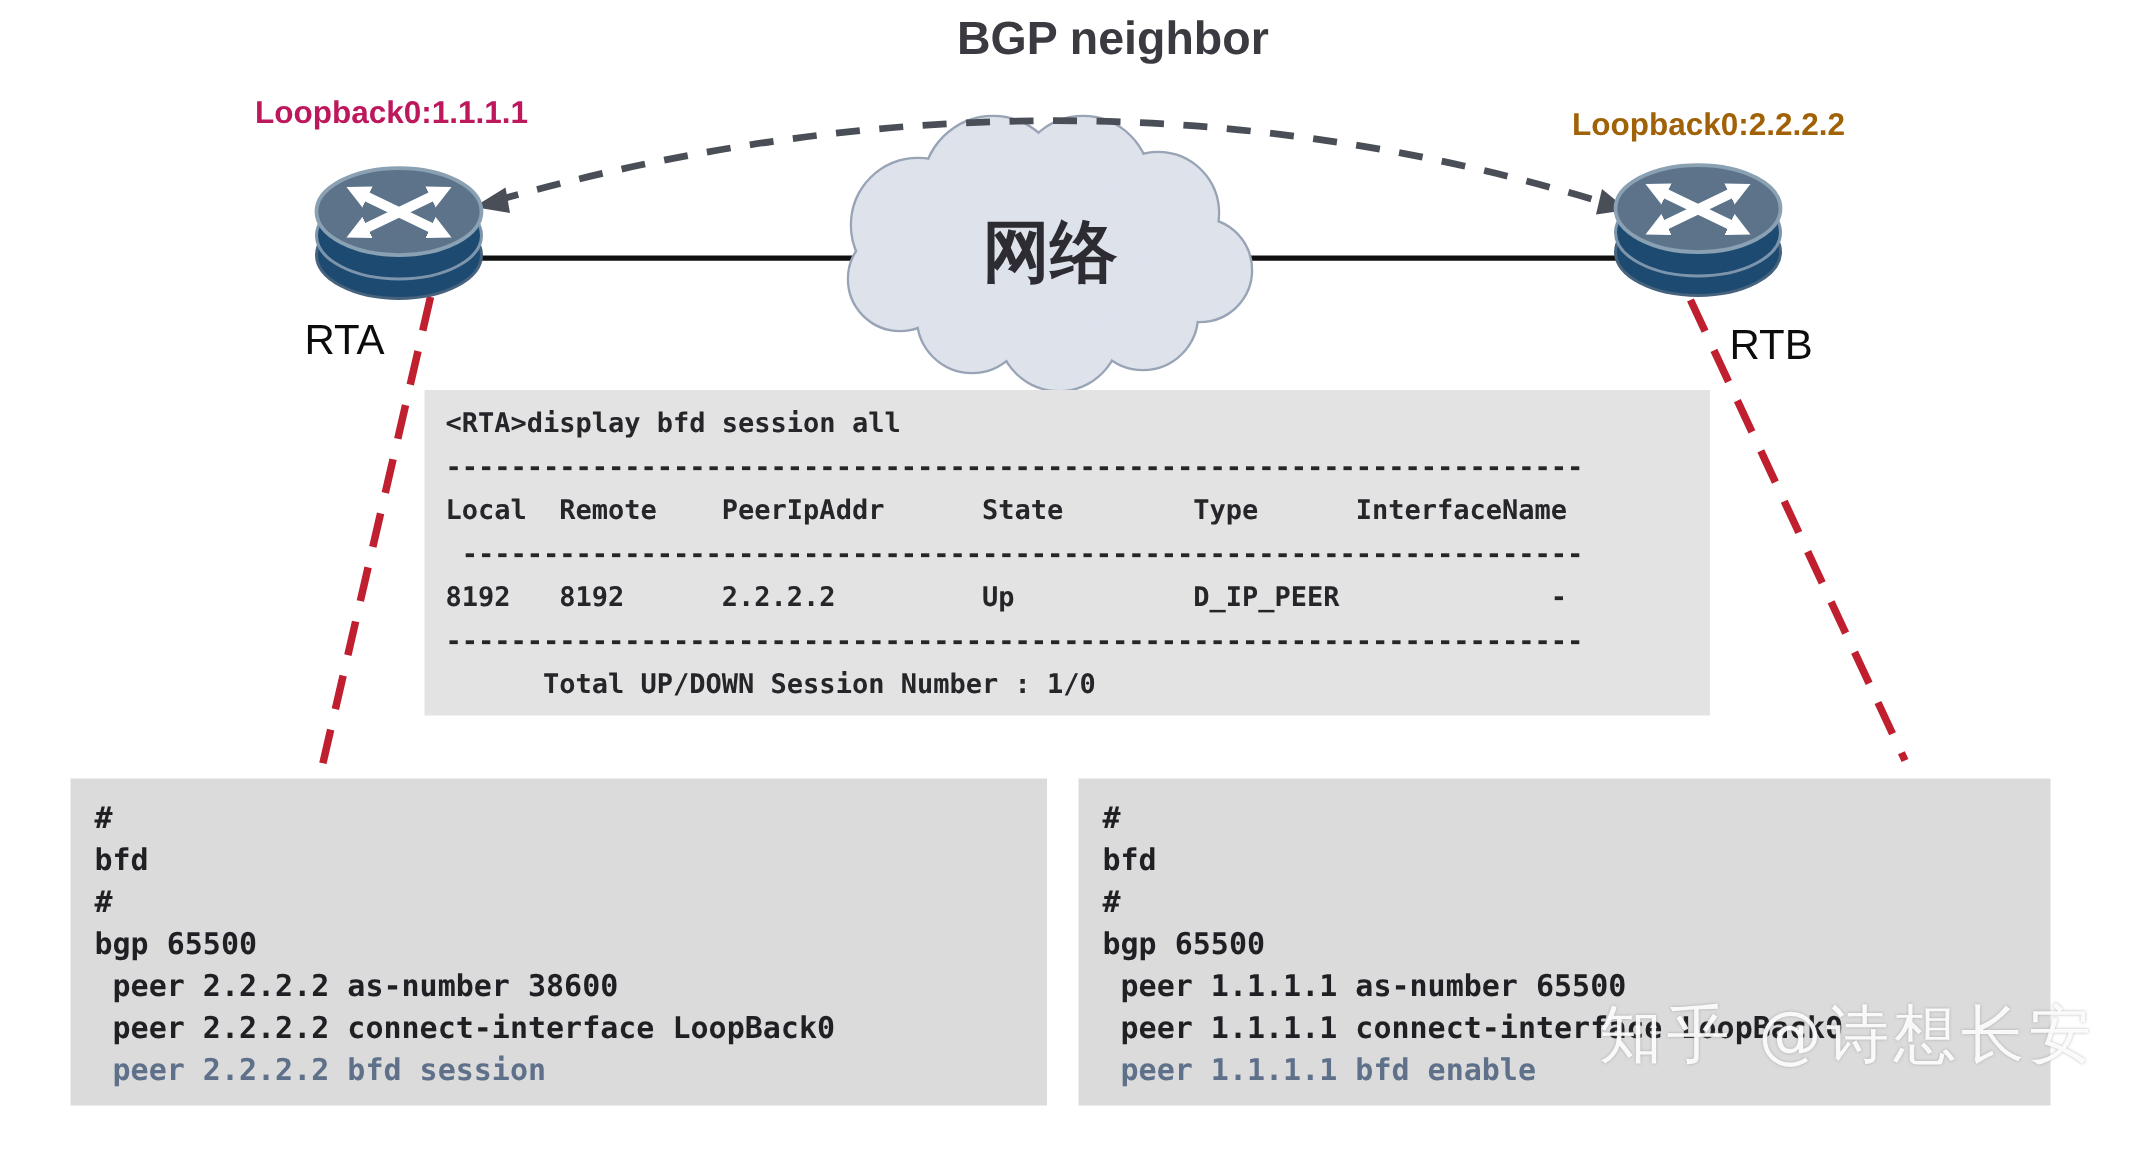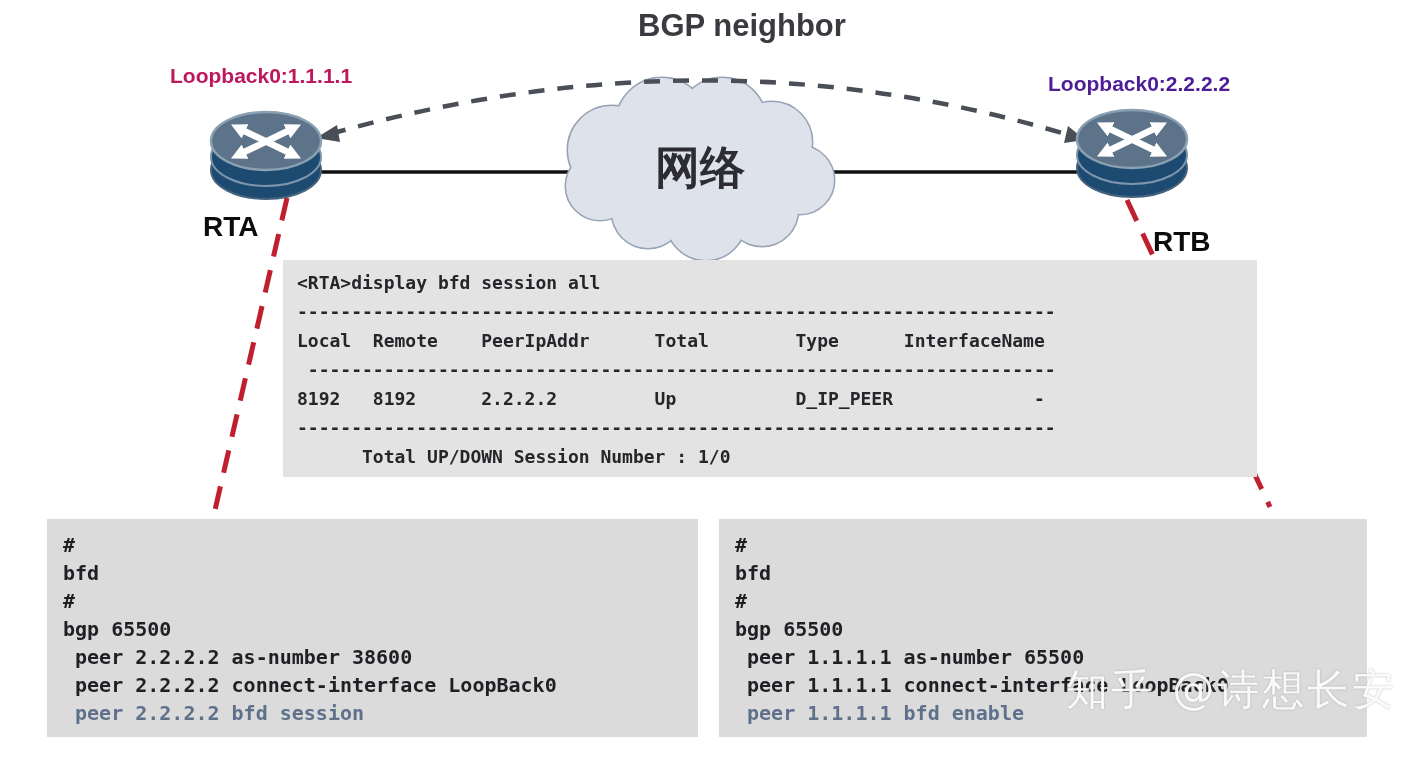--- a/index.html
+++ b/index.html
@@ -4,28 +4,28 @@
 <style>
   html,body{margin:0;padding:0;background:#ffffff;}
   .stage{
     position:relative;width:1426px;height:774px;background:#ffffff;
     overflow:hidden;font-family:"Liberation Sans",sans-serif;padding-left:45px;
   }
   .layer{position:absolute;left:0;top:0;width:1426px;height:774px;}
   .lbl{position:absolute;white-space:nowrap;color:#1b1b22;}
   .bgp-lbl{left:638px;top:8px;font-size:31px;font-weight:600;color:#3a3a40;}
   .lo-a{left:170px;top:64px;font-size:21px;font-weight:700;color:#be185d;}
-  .lo-b{left:1048px;top:72px;font-size:21px;font-weight:700;color:#4c1d95;}
-  .rname{font-size:28px;font-weight:700;color:#0c0c0c;}
+  .lo-b{left:1048px;top:72px;font-size:21px;font-weight:700;color:#a16207;}
+  .rname{font-size:28px;font-weight:400;color:#0c0c0c;}
   .rta-lbl{left:203px;top:211px;}
-  .rtb-lbl{left:1153px;top:226px;}
+  .rtb-lbl{left:1153px;top:214px;}
   .cloud-lbl{left:605px;top:138px;width:190px;text-align:center;font-size:45px;
     font-weight:600;color:#2c2c32;font-family:Liberation Sans, sans-serif;}
   .term{
-    position:absolute;left:283px;top:260px;width:974px;height:217px;
+    position:absolute;left:283px;top:260px;width:857px;height:217px;
     background:#e3e3e3;padding:8px 14px;box-sizing:border-box;
   }
   .term pre{
     margin:0;font-family:"DejaVu Sans Mono","Liberation Mono",monospace;
     font-size:18px;line-height:29px;font-weight:700;color:#26262a;
   }
   .cfg{
     position:absolute;top:519px;height:218px;background:#dbdbdb;
     padding:12px 16px 0 16px;box-sizing:border-box;
   }
@@ -106,21 +106,21 @@
   <div class="lbl bgp-lbl">BGP neighbor</div>
   <div class="lbl lo-a">Loopback0:1.1.1.1</div>
   <div class="lbl lo-b">Loopback0:2.2.2.2</div>
   <div class="lbl rname rta-lbl">RTA</div>
   <div class="lbl rname rtb-lbl">RTB</div>
   <div class="lbl cloud-lbl">网络</div>
 
   <div class="term">
     <pre>&lt;RTA&gt;display bfd session all</pre>
     <pre>----------------------------------------------------------------------</pre>
-    <pre>Local  Remote    PeerIpAddr      Total        Type      InterfaceName</pre>
+    <pre>Local  Remote    PeerIpAddr      State        Type      InterfaceName</pre>
     <pre> ---------------------------------------------------------------------</pre>
     <pre>8192   8192      2.2.2.2         Up           D_IP_PEER             -</pre>
     <pre>----------------------------------------------------------------------</pre>
     <pre>      Total UP/DOWN Session Number : 1/0</pre>
   </div>
 
   <div class="cfg cfg-left">
     <pre>#</pre>
     <pre>bfd</pre>
     <pre>#</pre>

